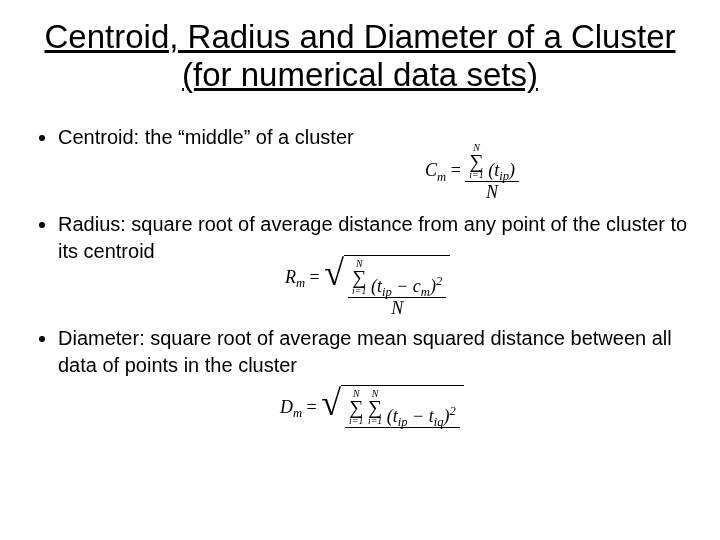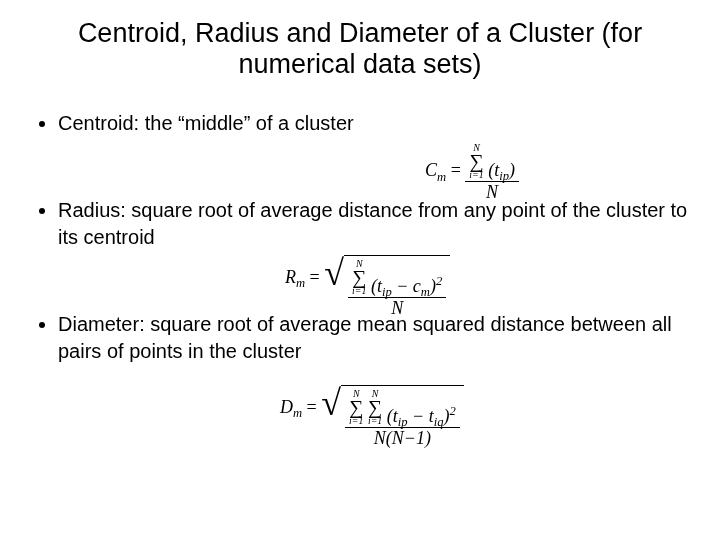--- a/index.html
+++ b/index.html
@@ -10,25 +10,26 @@
     background: #fff;
     font-family: Arial, Helvetica, sans-serif;
     color: #000;
     overflow: hidden;
     position: relative;
   }
   .slide {
     padding: 18px 30px 0 30px;
   }
   .title {
-    font-size: 27px;
+    font-size: 33px;
     line-height: 1.15;
     text-align: center;
     margin: 0 0 30px 0;
     font-weight: 400;
+    text-decoration: underline;
   }
   .bullets {
     margin: 0;
     padding: 0 0 0 28px;
     list-style: disc;
   }
   .bullets li {
     font-size: 20px;
     line-height: 1.35;
     margin-bottom: 60px;
@@ -111,21 +112,21 @@
   #f3 { left: 280px; top: 385px; }
 </style>
 </head>
 <body>
 
 <div class="slide">
   <h1 class="title">Centroid, Radius and Diameter of a Cluster (for numerical data sets)</h1>
   <ul class="bullets">
     <li>Centroid:  the “middle” of a cluster</li>
     <li>Radius: square root of average distance from any point of the cluster to its centroid</li>
-    <li>Diameter: square root of average mean squared distance between all pairs of points in the cluster</li>
+    <li>Diameter: square root of average mean squared distance between all data of points in the cluster</li>
   </ul>
 </div>
 
 <div class="formula" id="f1">
   <span>C</span><span class="sub">m</span>
   <span style="font-style:normal"> = </span>
   <span class="frac">
     <span class="num">
       <span class="sigma-wrap">
         <span class="sigma-top">N</span>
@@ -172,17 +173,16 @@
             <span class="sigma">∑</span>
             <span class="sigma-bot">i=1</span>
           </span>
           <span class="sigma-wrap">
             <span class="sigma-top">N</span>
             <span class="sigma">∑</span>
             <span class="sigma-bot">i=1</span>
           </span>
           <span>(t</span><span class="sub">ip</span><span> − t</span><span class="sub">iq</span><span>)</span><span class="sup">2</span>
         </span>
-        <span class="den">N(N−1)</span>
       </span>
     </span>
   </span>
 </div>
 
 </body></html>

